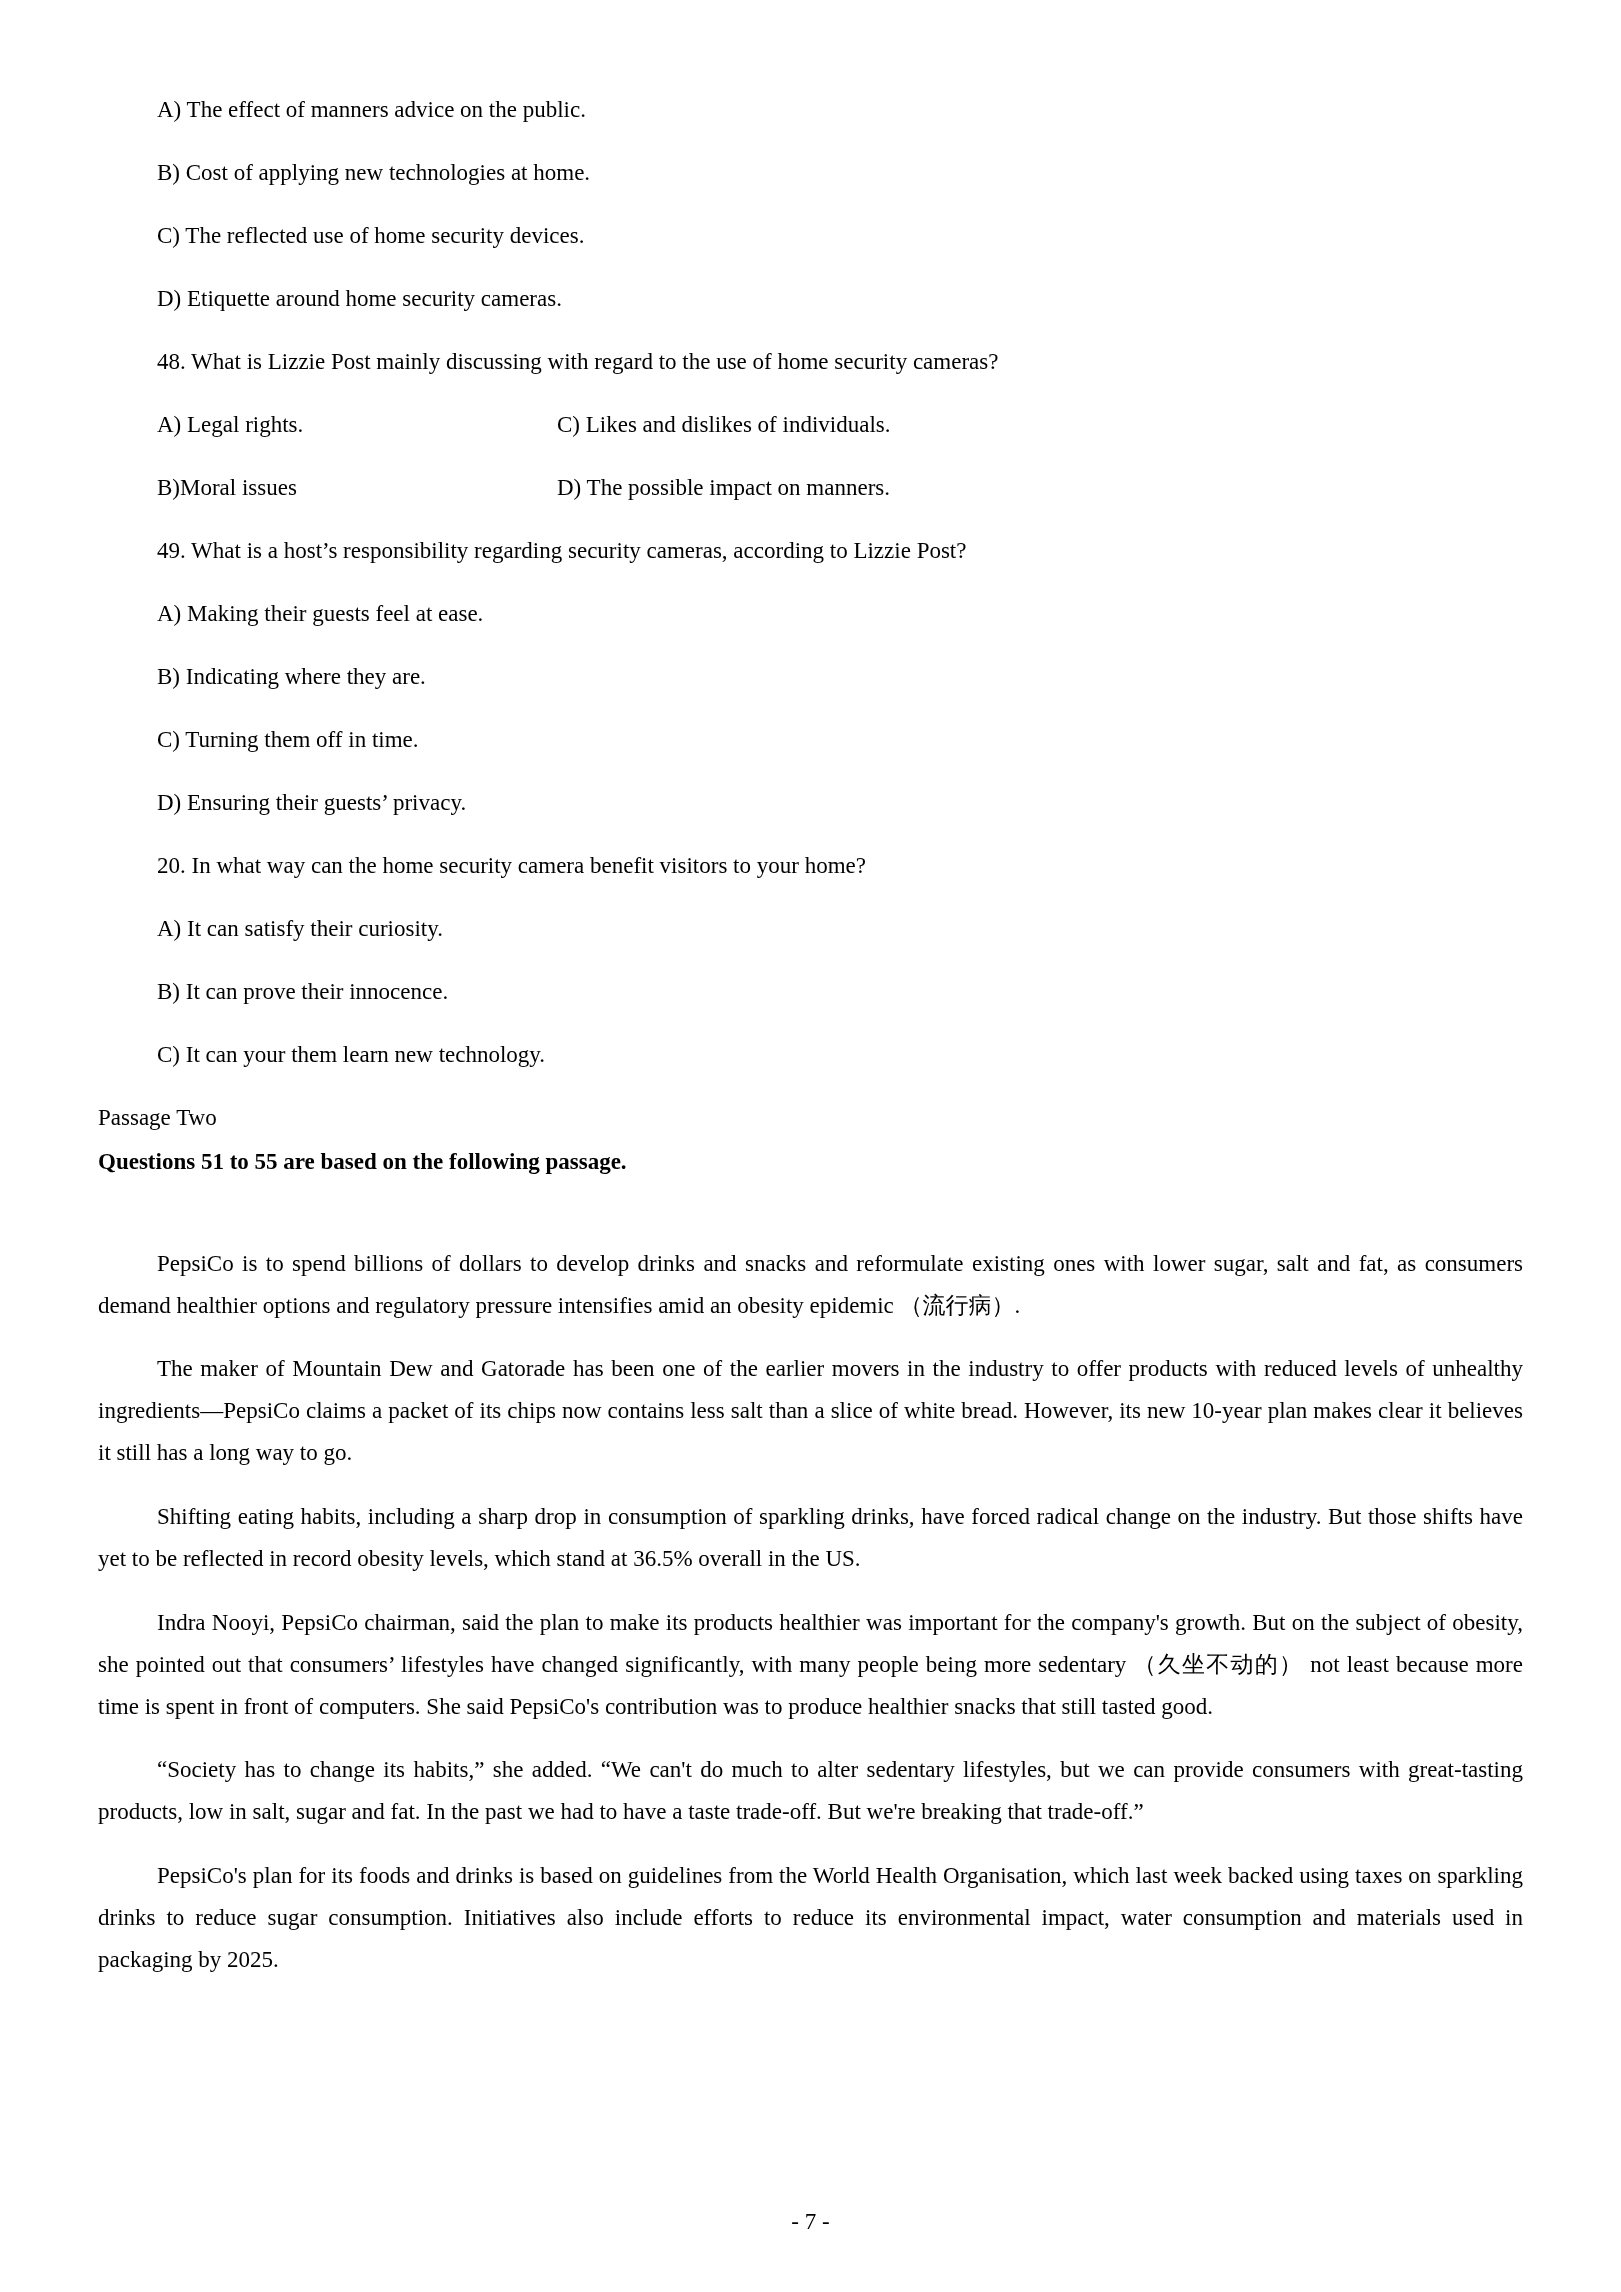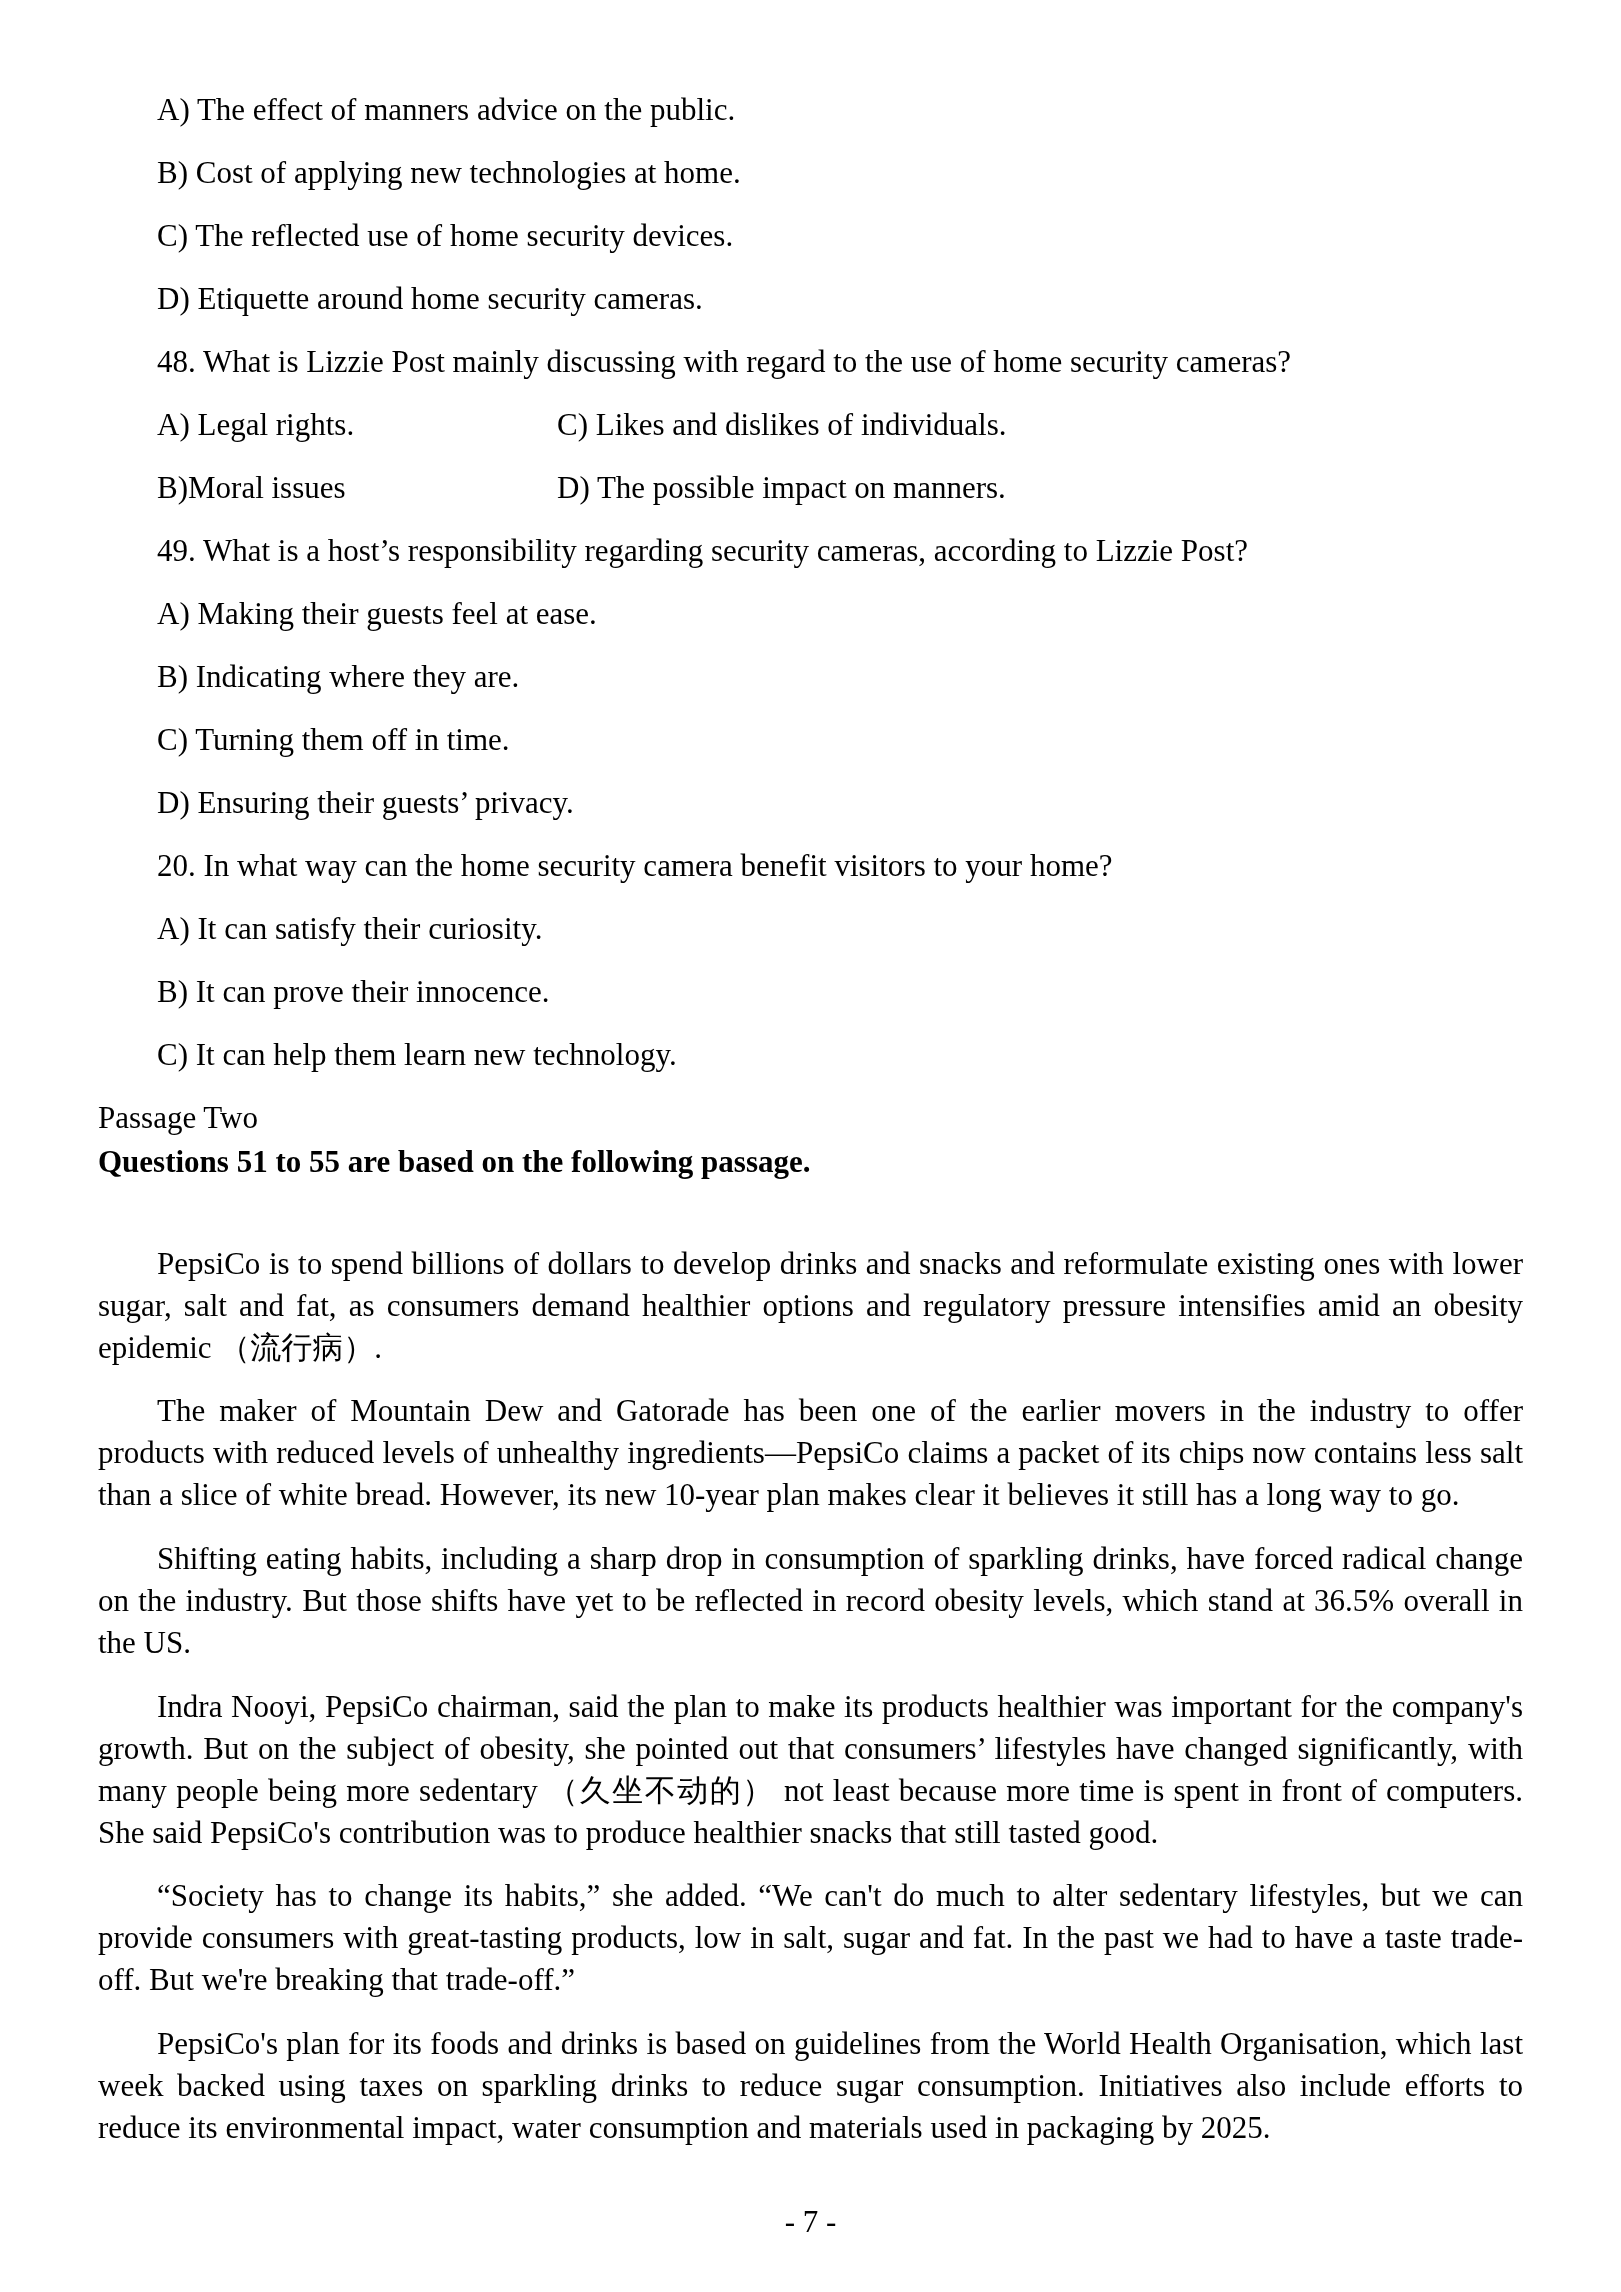--- a/index.html
+++ b/index.html
@@ -8,21 +8,21 @@
     background: #ffffff;
   }
   .page {
     position: relative;
     box-sizing: border-box;
     width: 1621px;
     height: 2293px;
     background: #ffffff;
     color: #000000;
     font-family: "Liberation Serif", "DejaVu Serif", serif;
-    font-size: 31px;
+    font-size: 23px;
     padding: 93px 98px 0 98px;
     overflow: hidden;
   }
   .qline {
     margin: 0 0 30px 59px;
     line-height: 33px;
     white-space: pre-wrap;
   }
   .opt-row {
     display: flex;
@@ -84,21 +84,21 @@
 
   <div class="qline">49. What is a host’s responsibility regarding security cameras, according to Lizzie Post?</div>
   <div class="qline">A) Making their guests feel at ease.</div>
   <div class="qline">B) Indicating where they are.</div>
   <div class="qline">C) Turning them off in time.</div>
   <div class="qline">D) Ensuring their guests’ privacy.</div>
 
   <div class="qline">20. In what way can the home security camera benefit visitors to your home?</div>
   <div class="qline">A) It can satisfy their curiosity.</div>
   <div class="qline">B) It can prove their innocence.</div>
-  <div class="qline">C) It can help them learn new technology.</div>
+  <div class="qline">C) It can your them learn new technology.</div>
 
   <div class="passage-heading">Passage Two</div>
   <div class="passage-subheading">Questions 51 to 55 are based on the following passage.</div>
 
   <div class="para">PepsiCo is to spend billions of dollars to develop drinks and snacks and reformulate existing ones with lower sugar, salt and fat, as consumers demand healthier options and regulatory pressure intensifies amid an obesity epidemic （流行病）.</div>
   <div class="para">The maker of Mountain Dew and Gatorade has been one of the earlier movers in the industry to offer products with reduced levels of unhealthy ingredients—PepsiCo claims a packet of its chips now contains less salt than a slice of white bread. However, its new 10-year plan makes clear it believes it still has a long way to go.</div>
   <div class="para">Shifting eating habits, including a sharp drop in consumption of sparkling drinks, have forced radical change on the industry. But those shifts have yet to be reflected in record obesity levels, which stand at 36.5% overall in the US.</div>
   <div class="para">Indra Nooyi, PepsiCo chairman, said the plan to make its products healthier was important for the company's growth. But on the subject of obesity, she pointed out that consumers’ lifestyles have changed significantly, with many people being more sedentary （久坐不动的） not least because more time is spent in front of computers. She said PepsiCo's contribution was to produce healthier snacks that still tasted good.</div>
   <div class="para">“Society has to change its habits,” she added. “We can't do much to alter sedentary lifestyles, but we can provide consumers with great-tasting products, low in salt, sugar and fat. In the past we had to have a taste trade-off. But we're breaking that trade-off.”</div>
   <div class="para">PepsiCo's plan for its foods and drinks is based on guidelines from the World Health Organisation, which last week backed using taxes on sparkling drinks to reduce sugar consumption. Initiatives also include efforts to reduce its environmental impact, water consumption and materials used in packaging by 2025.</div>

